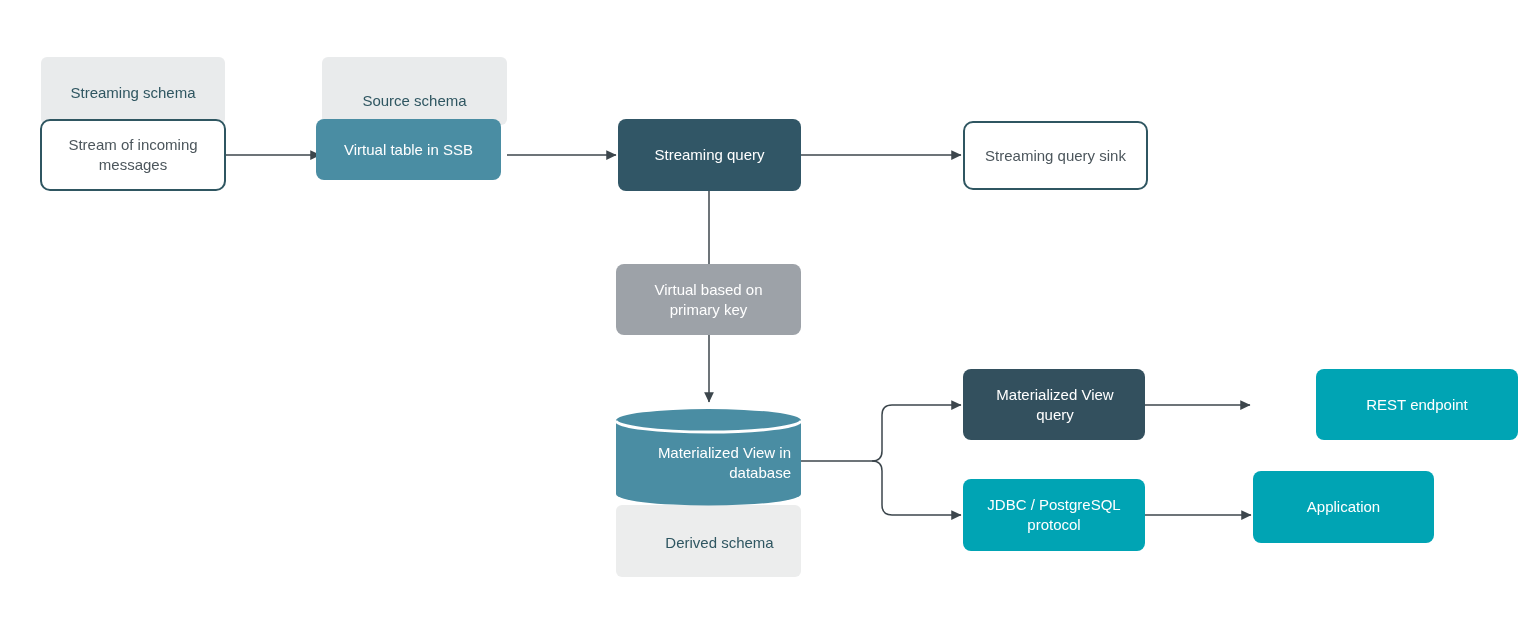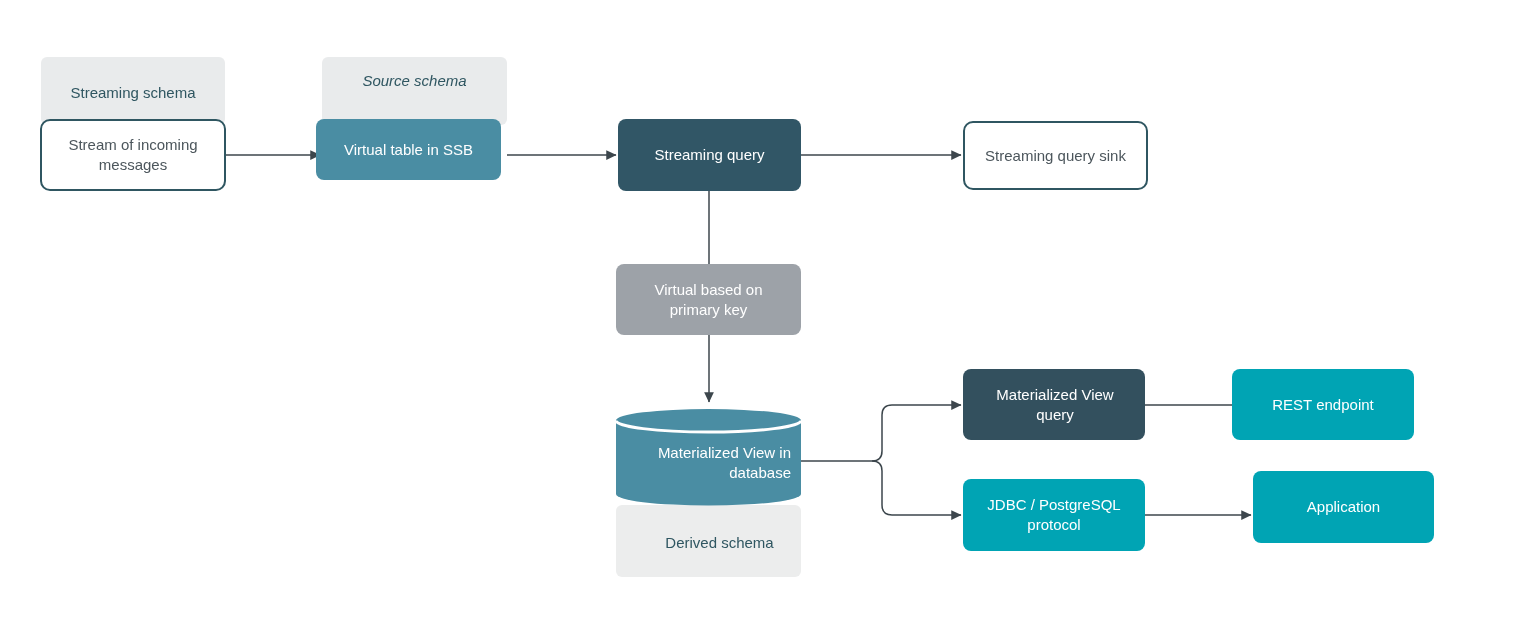--- a/index.html
+++ b/index.html
@@ -65,21 +65,21 @@
   svg.edges, svg.cyl{position:absolute;left:0;top:0;}
   .edge-line{stroke:var(--arrow);stroke-width:1.5;fill:none;}
 </style>
 </head>
 <body>
 
 <div class="canvas">
 
   <div class="node schema-label" style="left:41px;top:57px;width:184px;height:68px;align-items:flex-start;padding-top:26px;">Streaming schema</div>
 
-  <div class="node schema-label" style="left:322px;top:57px;width:185px;height:68px;align-items:flex-start;padding-top:14px;font-style:italic;">Source schema</div>
+  <div class="node schema-label" style="left:322px;top:57px;width:185px;height:68px;align-items:flex-start;padding-top:34px;">Source schema</div>
 
   <div class="node schema-label" style="left:616px;top:505px;width:185px;height:72px;background:var(--gray-lighter);align-items:flex-end;padding-bottom:24px;padding-left:36px;">Derived schema</div>
 
   <svg class="edges" width="1534" height="617" viewBox="0 0 1534 617">
     <defs>
       <marker id="arrow" viewBox="0 0 12 12" refX="10.5" refY="6" markerWidth="13" markerHeight="13" orient="auto-start-reverse" markerUnits="userSpaceOnUse">
         <path d="M1.5,1.5 L11,6 L1.5,10.5 Z" style="fill:var(--arrow);"></path>
       </marker>
     </defs>
     <path class="edge-line" marker-end="url(#arrow)" d="M226,155 L320,155"></path>
@@ -105,19 +105,19 @@
 
   <svg class="cyl" style="left:616px;top:409px;" width="185" height="98" viewBox="0 0 185 98">
     <path d="M0,11.5 L0,85 A92.5,11.5 0 0 0 185,85 L185,11.5 Z" style="fill:var(--teal-mid);"></path>
     <ellipse cx="92.5" cy="11.5" rx="92.5" ry="11.5" style="fill:var(--teal-mid);"></ellipse>
     <path d="M0,11.5 A92.5,11.5 0 0 0 185,11.5" style="fill:none;stroke:#ffffff;stroke-width:3;"></path>
   </svg>
   <div class="cyl-label" style="left:626px;top:435px;width:165px;height:56px;">Materialized View in database</div>
 
   <div class="node slate-box2" style="left:963px;top:369px;width:182px;height:71px;">Materialized View query</div>
 
-  <div class="node cyan-box" style="left:1232px;top:369px;width:182px;height:71px;">REST endpoint</div>
+  <div class="node cyan-box" style="left:1316px;top:369px;width:202px;height:71px;">REST endpoint</div>
 
   <div class="node cyan-box" style="left:963px;top:479px;width:182px;height:72px;">JDBC / PostgreSQL protocol</div>
 
   <div class="node cyan-box" style="left:1253px;top:471px;width:181px;height:72px;">Application</div>
 
 </div>
 
 </body></html>

